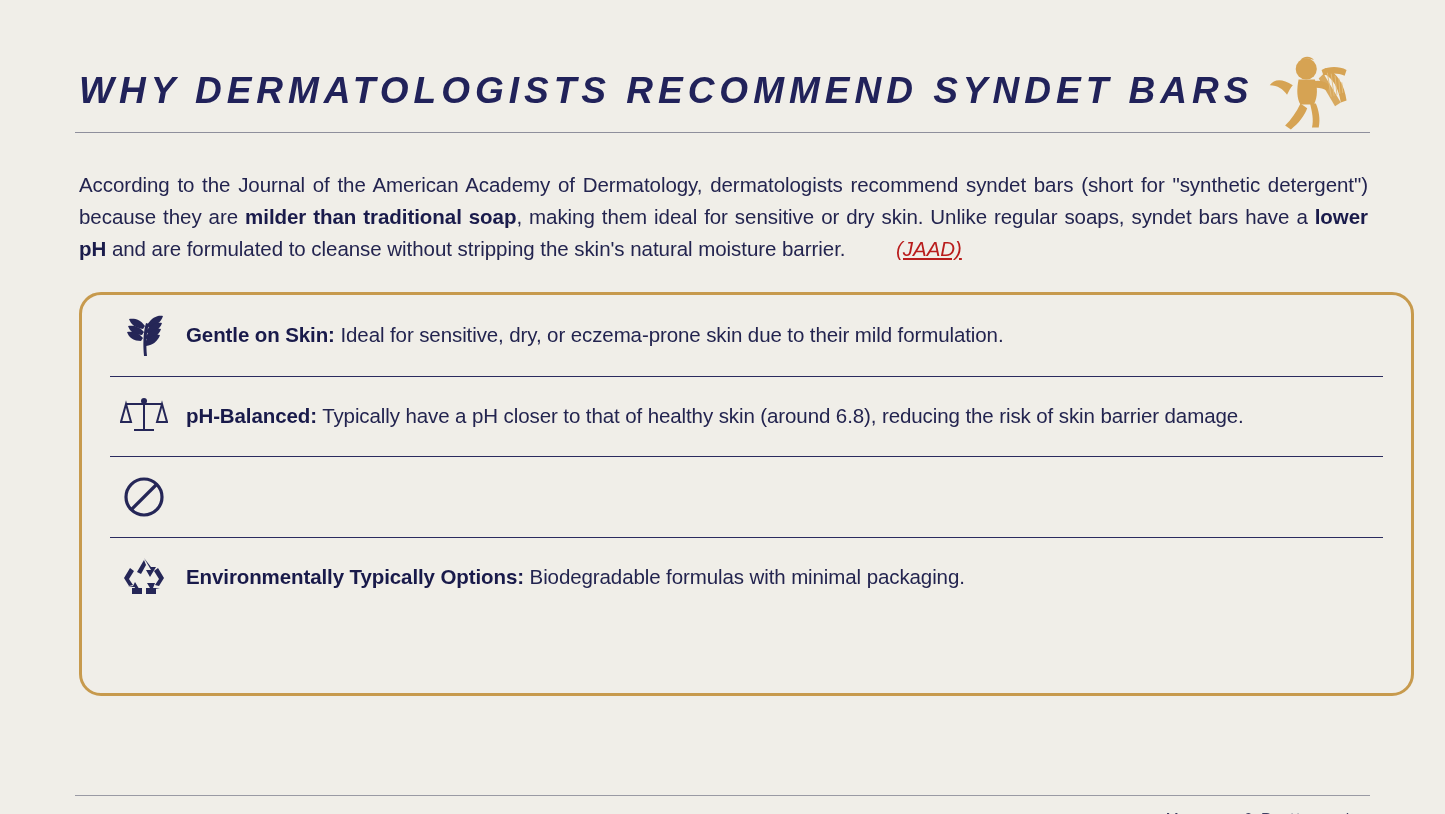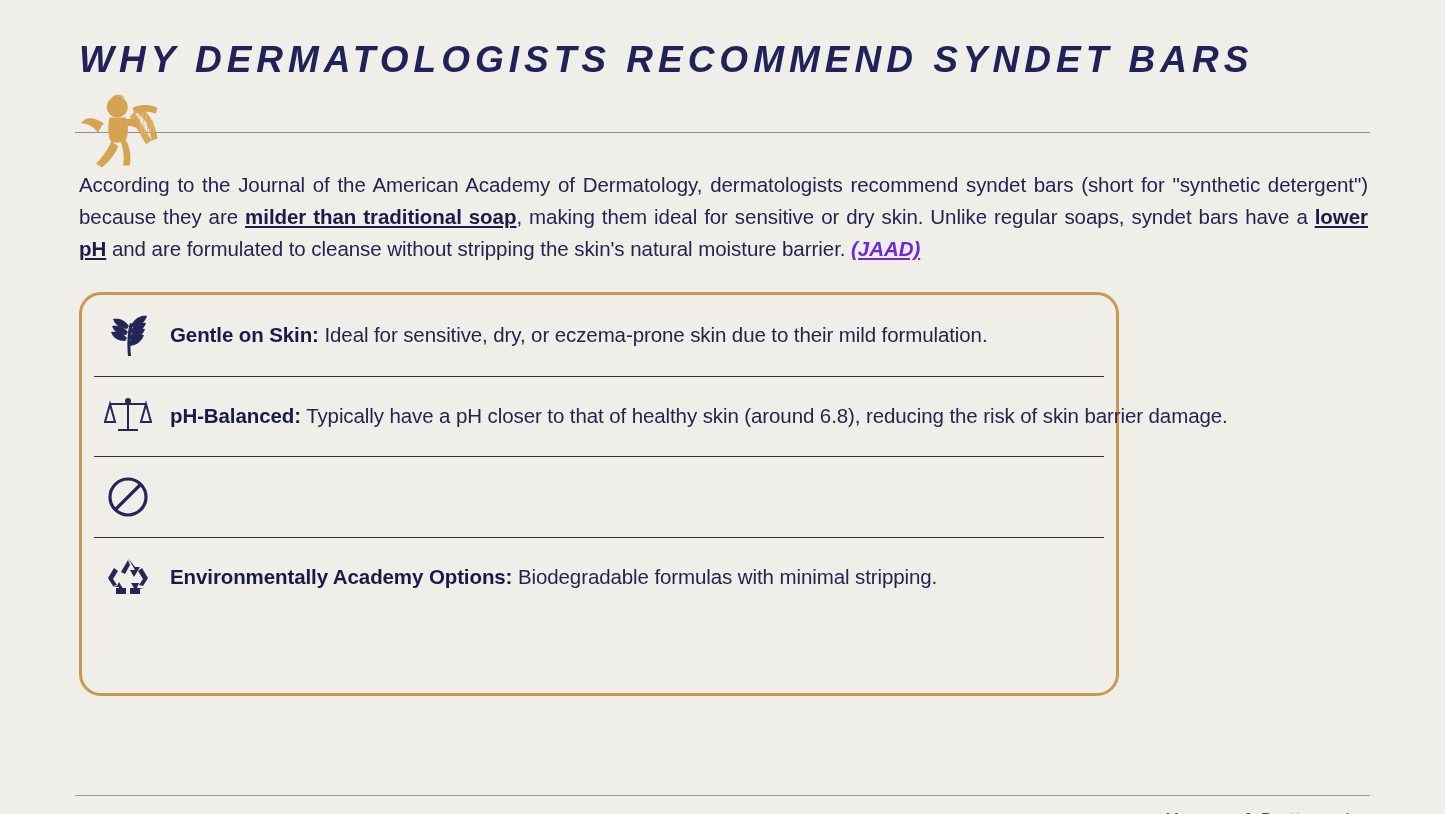--- a/index.html
+++ b/index.html
@@ -18,26 +18,25 @@
     position: relative;
     width: 1445px;
     height: 814px;
     box-sizing: border-box;
     padding: 0 75px;
   }
 
   
   .header {
     display: flex;
-    align-items: flex-start;
+    align-items: center;
     justify-content: space-between;
     height: 130px;
-    padding-top: 40px;
-    box-sizing: border-box;
-    flex-direction: column;
+    padding-top: 52px;
+    box-sizing: border-box;
   }
   .title {
     font-size: 37px;
     font-weight: bold;
     font-style: italic;
     letter-spacing: 5.0px;
     color: #21225a;
     white-space: nowrap;
     line-height: 1.1;
     margin: 0;
@@ -61,38 +60,39 @@
   
   .intro {
     margin: 0;
     padding: 36px 2px 0 4px;
     font-size: 20.5px;
     line-height: 32px;
     text-align: justify;
     color: #23244f;
     letter-spacing: -0.05px;
   }
-  .intro b { font-weight: bold; color: #1a1b4b; text-decoration: underline; }
+  .intro b { font-weight: bold; color: #1a1b4b; }
   .cite {
     font-style: italic;
     text-decoration: underline;
-    color: #6d28d9;
-    font-weight: bold;
+    color: #b91c1c;
+    font-weight: normal;
+    margin-left: 45px;
   }
 
   
   .card {
     position: relative;
     margin: 27px 0 0 4px;
     border: 3px solid #c79a4d;
     border-radius: 22px;
     box-sizing: border-box;
-    width: 1040px;
+    width: 1335px;
     height: 404px;
-    padding: 0 12px;
+    padding: 0 28px;
   }
   .benefit {
     display: flex;
     align-items: center;
     height: 80.5px;
     box-sizing: border-box;
     position: relative;
   }
   .benefit + .benefit { border-top: 1.6px solid #2a2b5e; }
   .benefit-icon {
@@ -238,21 +238,21 @@
             <path d="M22 4 L15 16 L19 18 L24 9 Z"></path>
             <path d="M38 32 L31 32 L33 27 L25 27 L31 37 L33 33 Z"></path>
             <path d="M37 30 L42 22 L36 12 L32 15 L37 23 L33 29 Z"></path>
             <path d="M6 31 L13 31 L11 36 L19 36 L13 26 L11 30 Z"></path>
             <path d="M7 30 L2 22 L8 12 L12 15 L7 23 L11 29 Z"></path>
             <path d="M10 38 L20 38 L20 32 L10 32 Z"></path>
             <path d="M24 38 L34 38 L34 32 L24 32 Z"></path>
           </g>
         </svg>
       </span>
-      <span class="benefit-text"><b>Environmentally Academy Options:</b><span> Biodegradable formulas with minimal stripping.</span></span>
+      <span class="benefit-text"><b>Environmentally Typically Options:</b><span> Biodegradable formulas with minimal packaging.</span></span>
     </div>
 
   </div>
 
   <div class="footer">
     <div class="footer-rule"></div>
     <div class="footer-logo">
       <div class="footer-sub">Mansure &amp; Prettyman's</div>
 
     </div>

